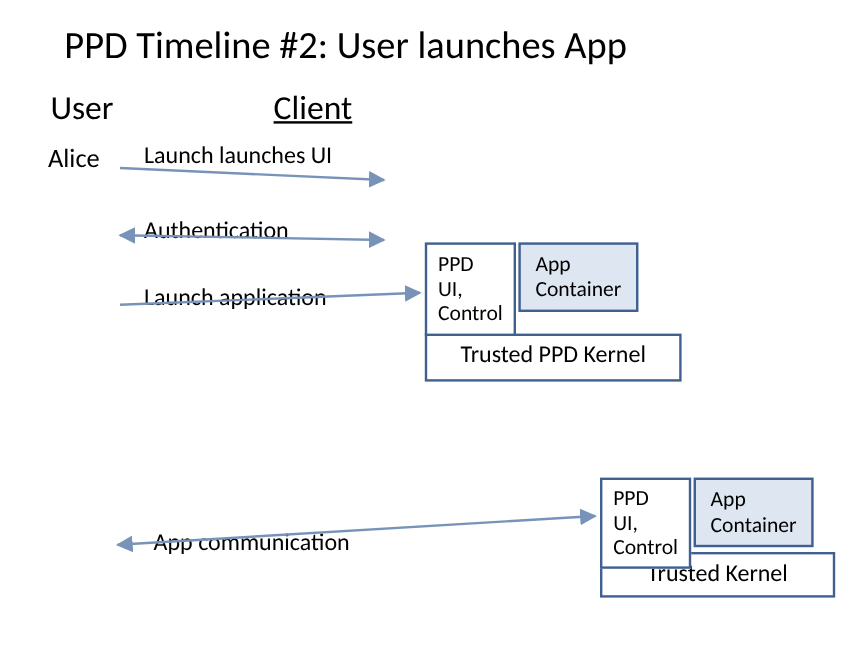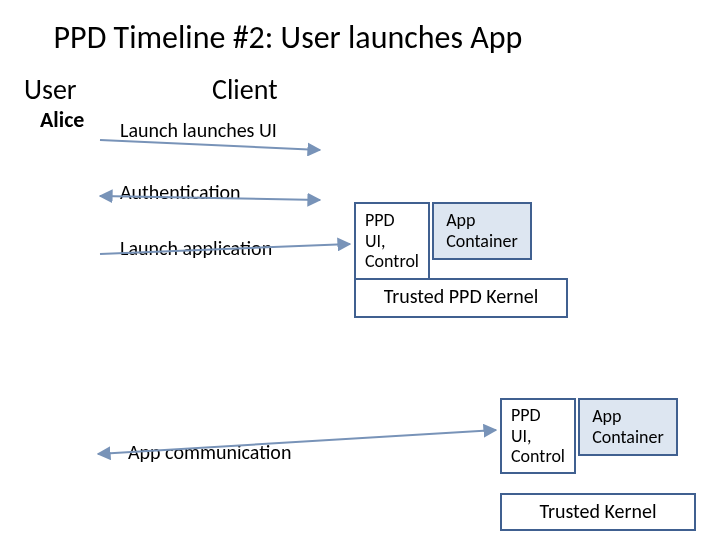--- a/index.html
+++ b/index.html
@@ -13,38 +13,38 @@
   .kernel{position:absolute;border:2px solid #406090;background:#fff;text-align:center;font-size:20px;padding-top:4px;}
   svg.arrows{position:absolute;left:0;top:0;width:720px;height:540px;pointer-events:none;}
 </style>
 </head>
 <body>
 
 <div class="stage">
 
   <div class="title">PPD Timeline  #2:  User launches App</div>
 
-  <div class="colhdr" style="left:24px;top:72px;">User</div>
-  <div class="colhdr" style="left:212px;top:72px;">Client</div>
+  <div class="colhdr" style="left:42px;top:72px;">User</div>
+  <div class="colhdr" style="left:228px;top:72px;text-decoration:underline;">Client</div>
 
-  <div class="actor" style="left:40px;top:106px;font-weight:bold;">Alice</div>
+  <div class="actor" style="left:40px;top:118px;">Alice</div>
 
   <div class="step" style="left:120px;top:118px;">Launch launches UI</div>
   <div class="step" style="left:120px;top:180px;">Authentication</div>
   <div class="step" style="left:120px;top:236px;">Launch application</div>
   <div class="step" style="left:128px;top:440px;">App communication</div>
 
   <div class="kernel" style="left:354px;top:278px;width:210px;height:32px;text-align:center;">Trusted PPD Kernel</div>
   <div class="box" style="left:354px;top:202px;width:72px;height:74px;white-space:pre-line;">PPD
 UI,
 Control</div>
   <div class="box shade" style="left:432px;top:202px;width:96px;height:54px;white-space:pre-line;">App
 Container</div>
 
-  <div class="kernel" style="left:500px;top:493px;width:192px;height:30px;">Trusted  Kernel</div>
+  <div class="kernel" style="left:500px;top:460px;width:192px;height:30px;">Trusted  Kernel</div>
   <div class="box" style="left:500px;top:398px;width:72px;height:72px;white-space:pre-line;">PPD
 UI,
 Control</div>
   <div class="box shade" style="left:578px;top:398px;width:96px;height:54px;white-space:pre-line;">App
 Container</div>
 
   <svg class="arrows">
     <defs>
       <marker id="ah" viewBox="0 0 10 10" refX="9" refY="5" markerWidth="7" markerHeight="7" orient="auto-start-reverse">
         <path d="M0,0 L10,5 L0,10 z" fill="#7893B8"></path>

